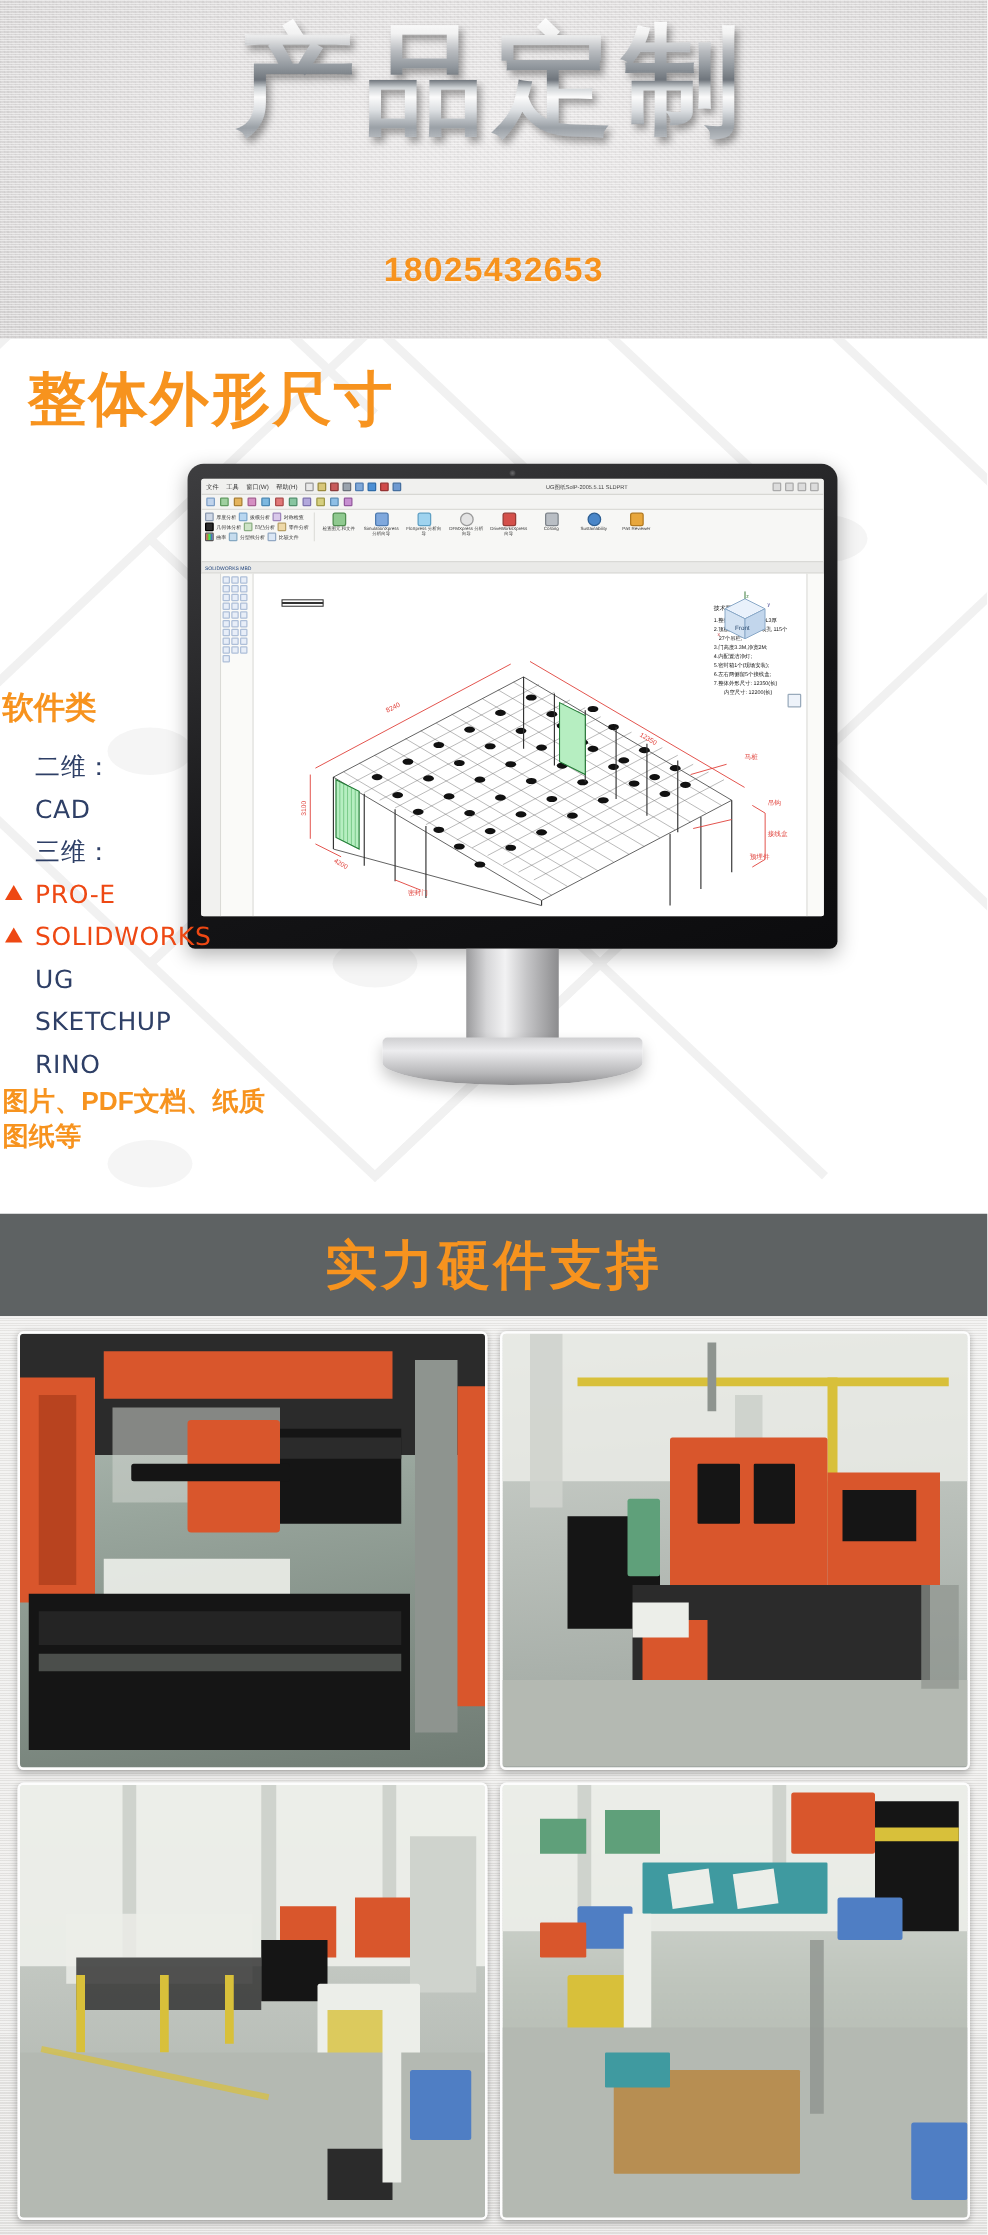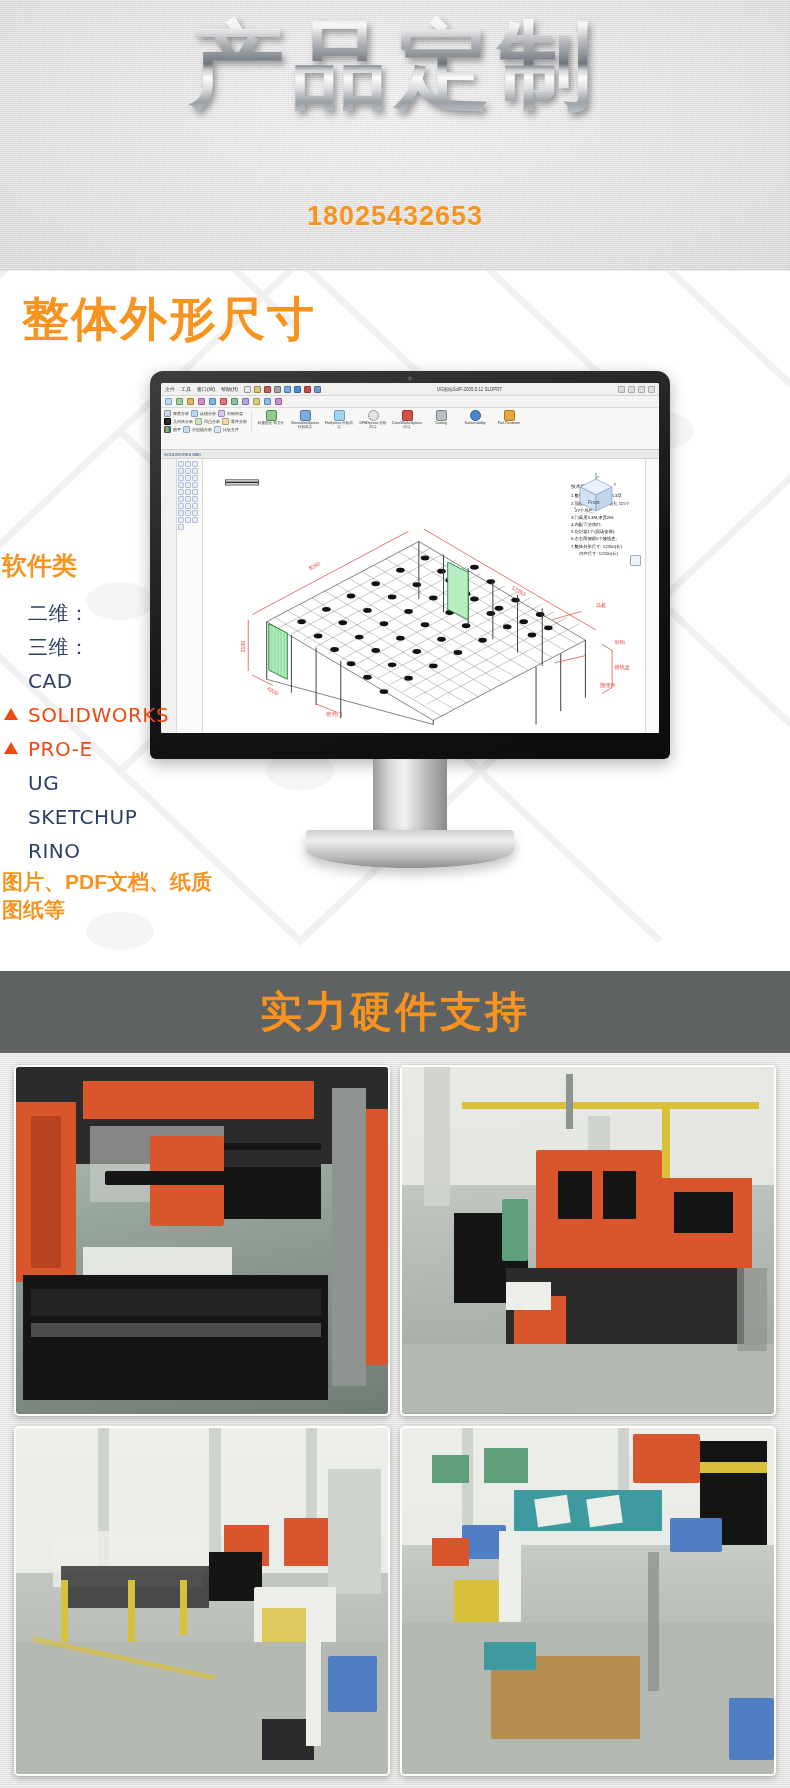--- a/index.html
+++ b/index.html
@@ -548,29 +548,29 @@
         </div>
       </div>
       <div class="mon-neck"></div>
       <div class="mon-base"></div>
     </div>
 
     <div class="sw-col">
       <div class="sw-title">软件类</div>
       <ul class="sw-list">
         <li><span>二维：</span></li>
+        <li><span>CAD</span></li>
         <li><span>三维：</span></li>
-        <li><span>CAD</span></li>
+        <li class="hi">
+          <span class="tri"></span>
+          <span>PRO-E</span>
+        </li>
         <li class="hi">
           <span class="tri"></span>
           <span>SOLIDWORKS</span>
-        </li>
-        <li class="hi">
-          <span class="tri"></span>
-          <span>PRO-E</span>
         </li>
         <li><span>UG</span></li>
         <li><span>SKETCHUP</span></li>
         <li><span>RINO</span></li>
       </ul>
       <div class="doc-line">图片、PDF文档、纸质图纸等</div>
     </div>
 
   </section>
 

